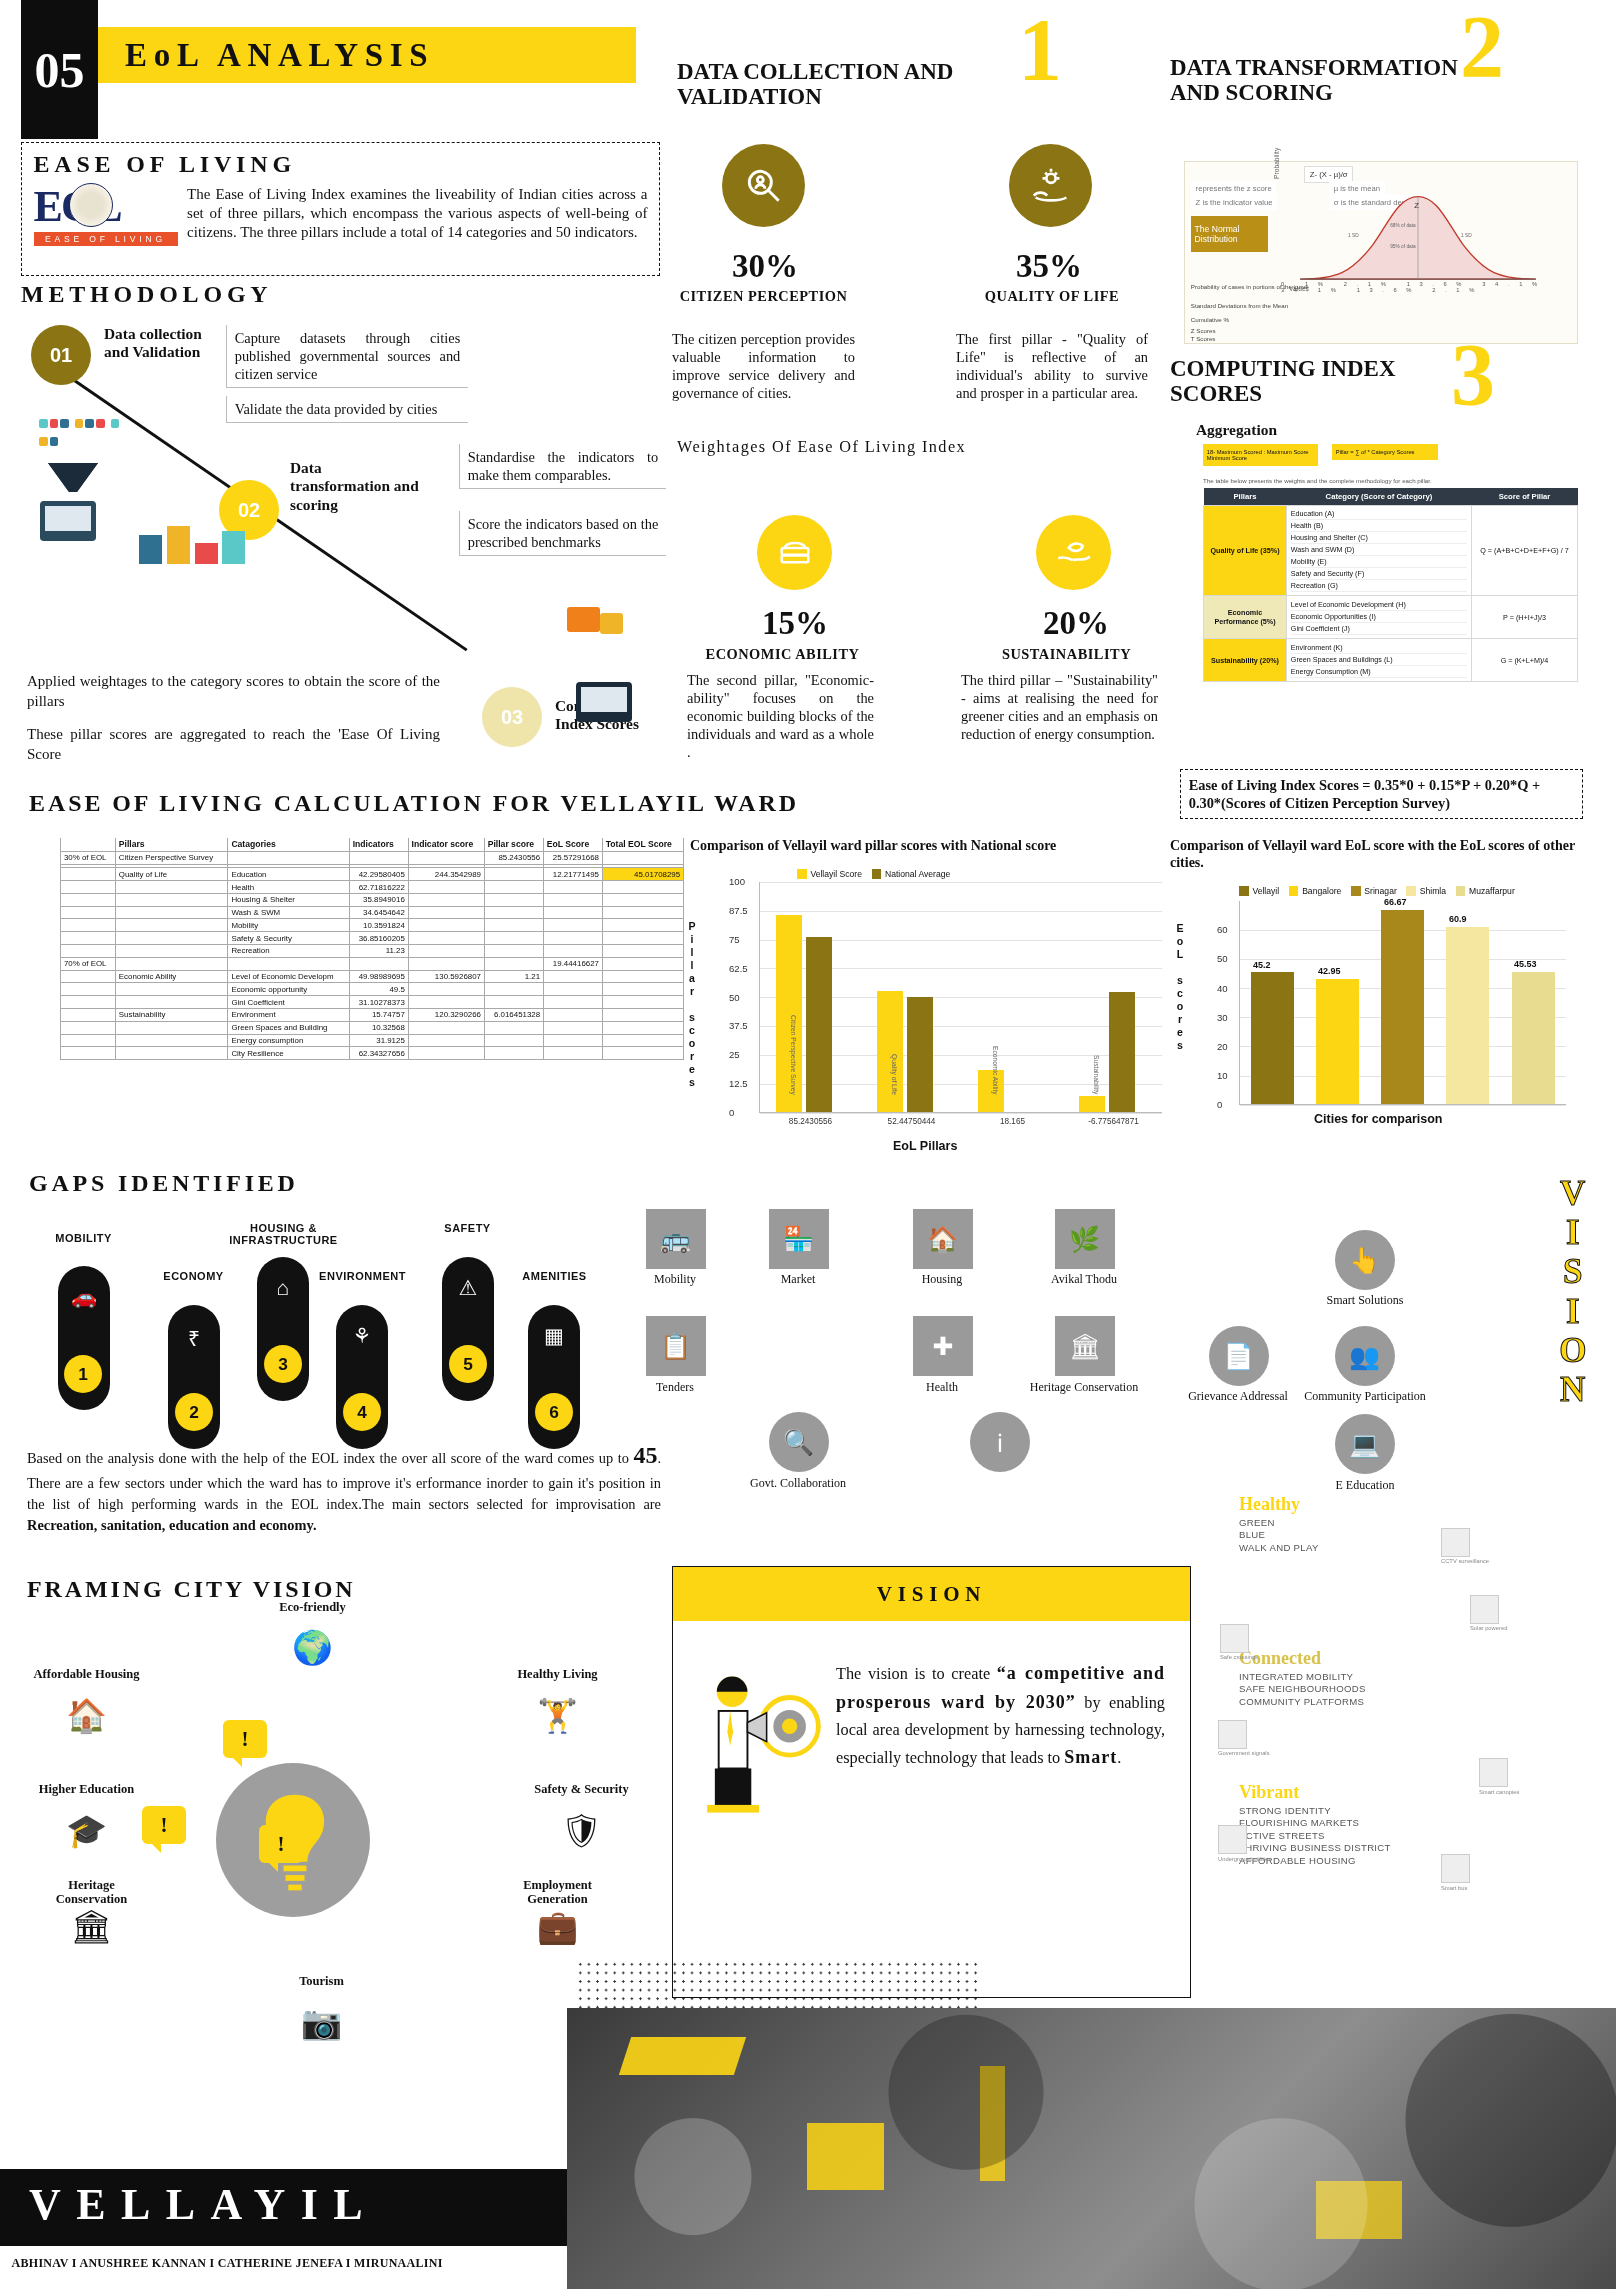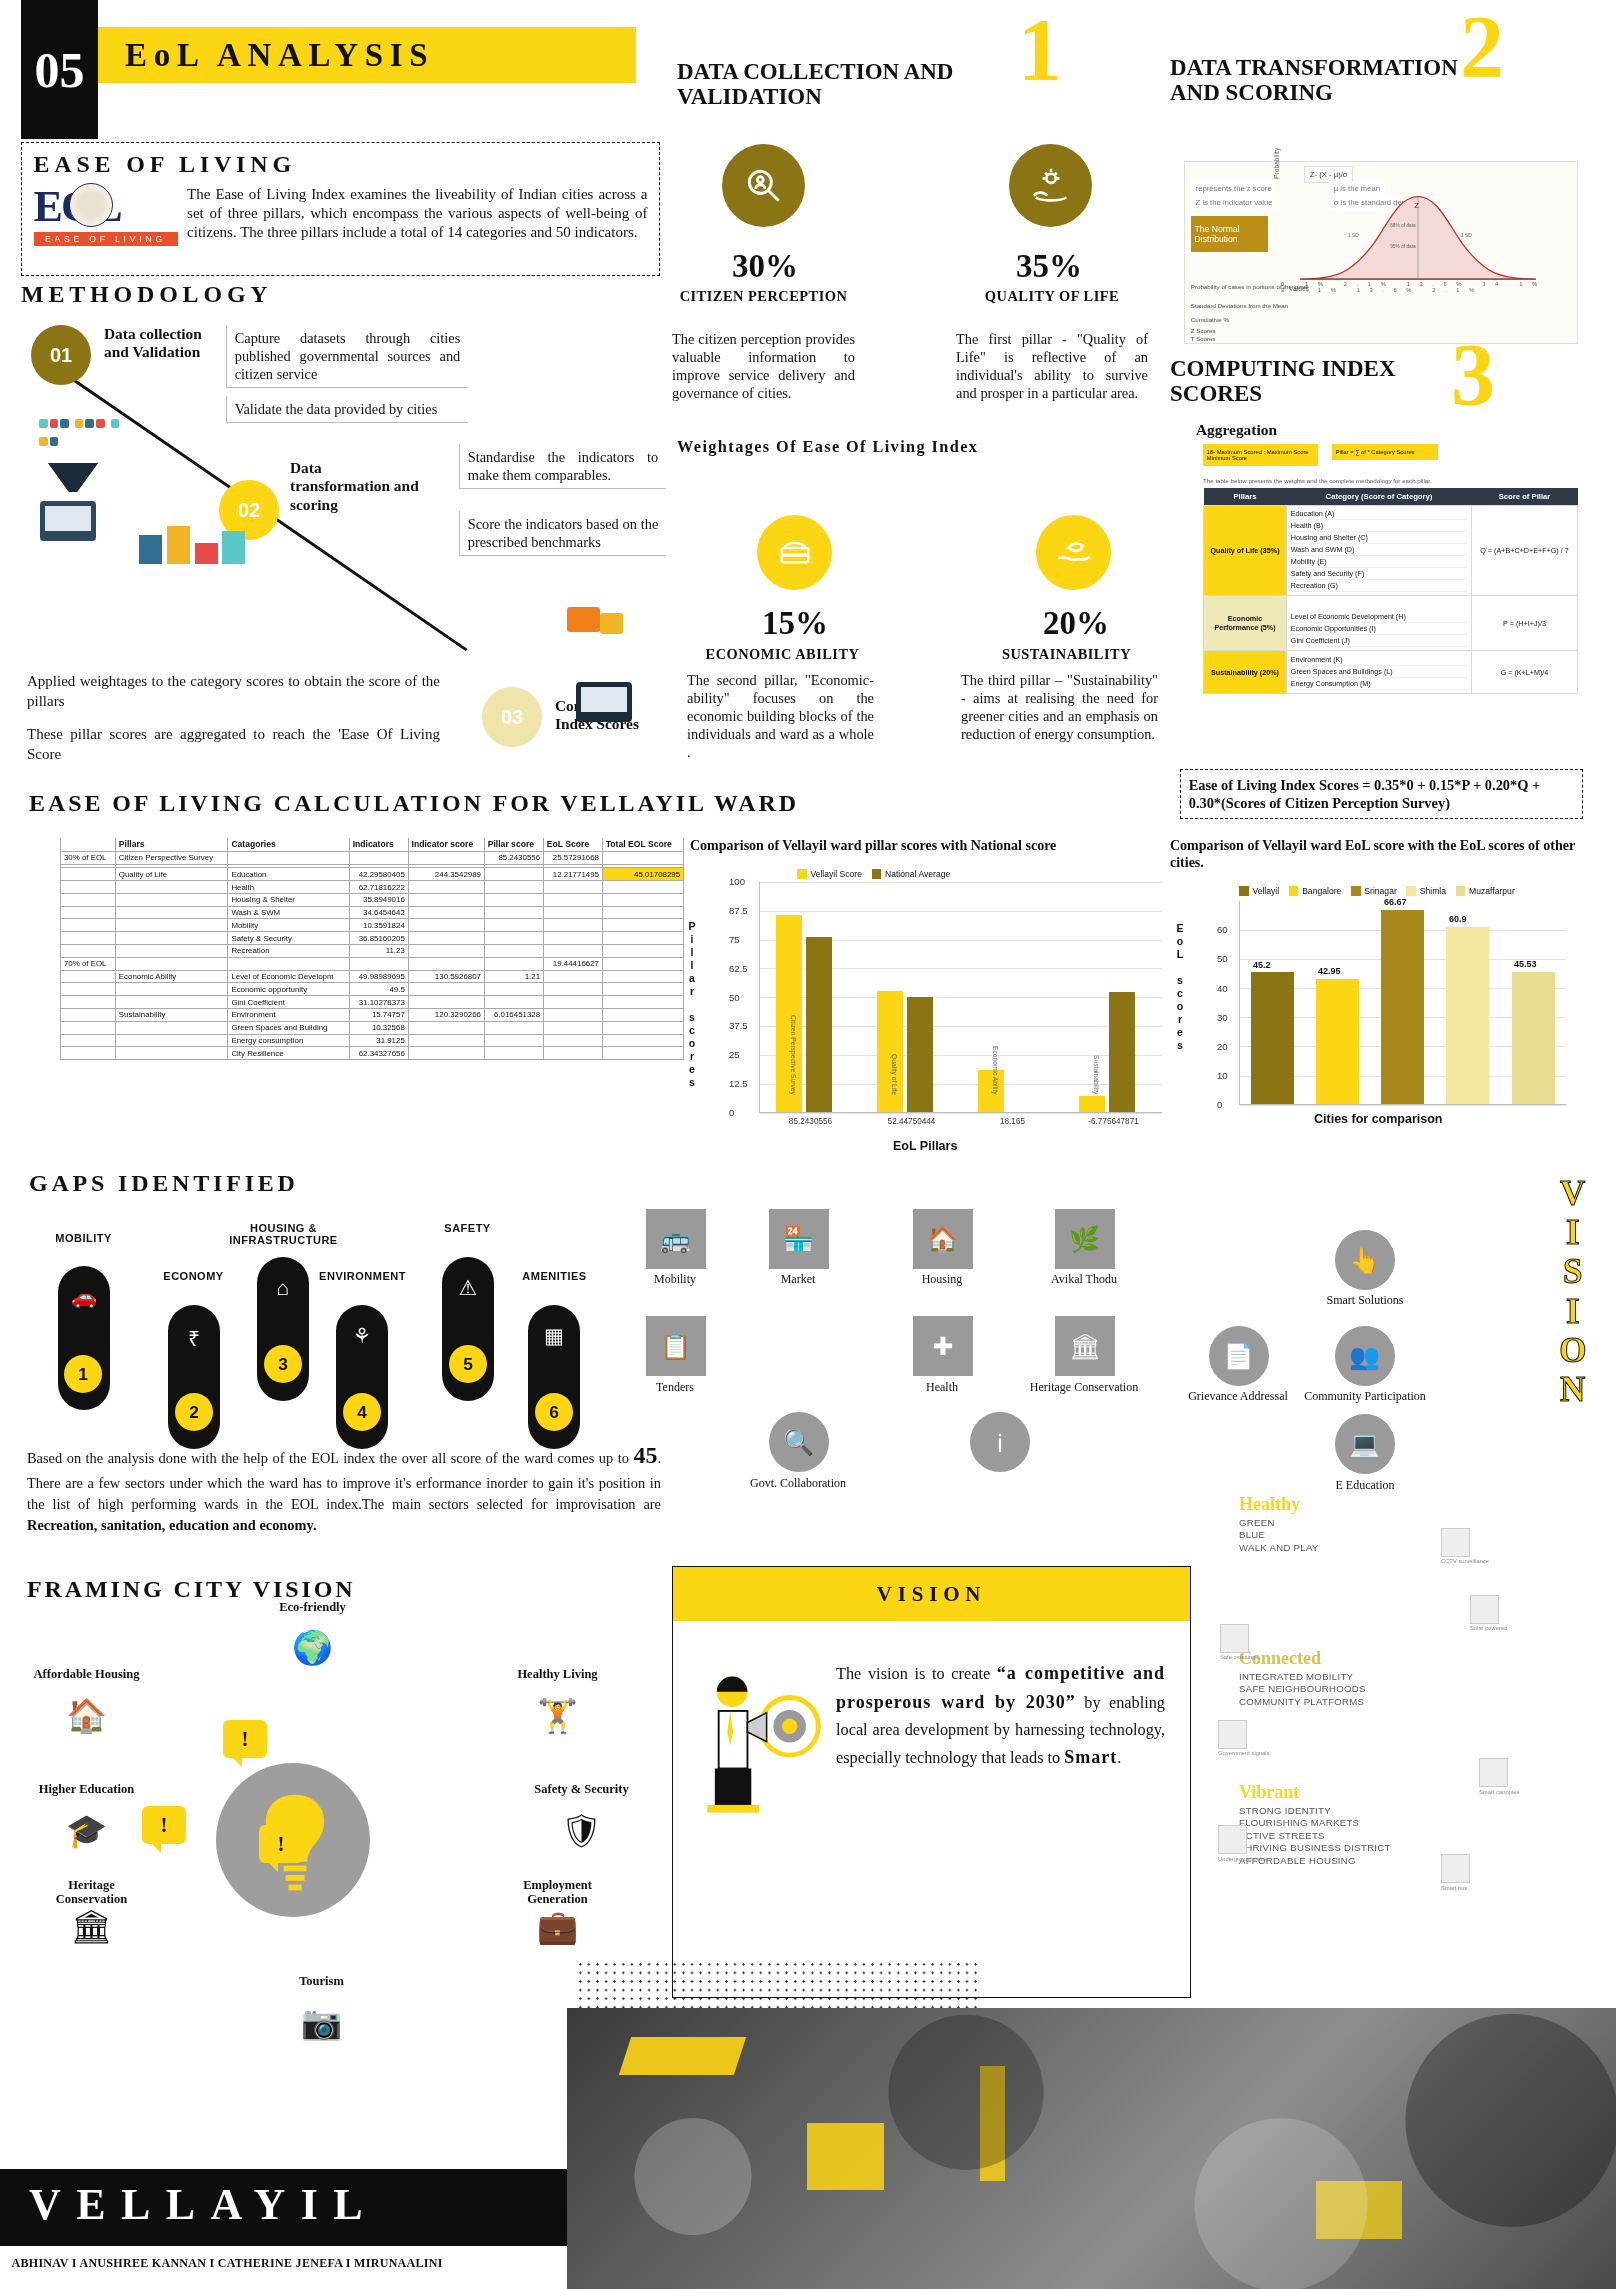--- a/index.html
+++ b/index.html
@@ -69,21 +69,21 @@
   
   .sec-title { position:absolute; font-size:23px; font-weight:bold; line-height:1.08; }
   .bignum { position:absolute; font-size:88px; font-weight:bold; color:#FCD513; font-family:"Liberation Serif",serif; line-height:0.85; }
   .icon-circ {
     position:absolute; border-radius:50%; background:#8a7413; display:flex; align-items:center; justify-content:center;
   }
   .icon-circ.light { background:#FCD513; }
   .pct { position:absolute; font-size:33px; font-weight:bold; }
   .pct-lbl { position:absolute; font-size:14.4px; font-weight:bold; letter-spacing:0.5px; text-align:center; }
   .pct-desc { position:absolute; font-size:14.4px; line-height:1.25; text-align:justify; }
-  .weight-title { position:absolute; font-size:16.3px; font-weight:bold; letter-spacing:1.4px; }
+  .weight-title { position:absolute; font-size:16.3px; font-weight:normal; letter-spacing:1.4px; }
 
   
   .nd-panel { position:absolute; left:1184px; top:161px; width:394px; height:183px; background:#fdfcf6; border:1px solid #e4dfc8; }
   .nd-tag { position:absolute; background:#b98f16; color:#fff; font-size:7.7px; padding:2.9px 4.8px; font-family:"Liberation Sans",sans-serif; }
   .nd-curve { position:absolute; left:113px; top:27px; width:240px; height:92px; }
 
   
   .cis-tbl { position:absolute; left:1203px; top:488px; width:375px; font-size:7.2px;
              font-family:"Liberation Sans",sans-serif; border-collapse:collapse; background:#fff; }
   .cis-tbl th { background:#2f3a46; color:#fff; padding:3.8px 2.9px; font-size:7.7px; font-weight:bold; }
@@ -296,21 +296,21 @@
             <div style="border-bottom:1px solid #eee;padding:1px 0;">Wash and SWM (D)</div>
             <div style="border-bottom:1px solid #eee;padding:1px 0;">Mobility (E)</div>
             <div style="border-bottom:1px solid #eee;padding:1px 0;">Safety and Security (F)</div>
             <div style="border-bottom:1px solid #eee;padding:1px 0;">Recreation (G)</div>
           </td>
           <td style="width: 106px; text-align: center;">Q = (A+B+C+D+E+F+G) / 7</td>
         </tr>
         <tr>
           <td class="gl" style="width: 83px; text-align: center; font-weight: bold;">Economic Performance (5%)</td>
           <td>
-            <div style="border-bottom:1px solid #eee;padding:1px 0;margin-top:12px;">Level of Economic Development (H)</div>
+            <div style="border-bottom:1px solid #eee;padding:1px 0;">Level of Economic Development (H)</div>
             <div style="border-bottom:1px solid #eee;padding:1px 0;">Economic Opportunities (I)</div>
             <div style="border-bottom:1px solid #eee;padding:1px 0;">Gini Coefficient (J)</div>
           </td>
           <td style="width: 106px; text-align: center;">P = (H+I+J)/3</td>
         </tr>
         <tr>
           <td class="yl" style="width: 83px; text-align: center; font-weight: bold;">Sustainability (20%)</td>
           <td>
             <div style="border-bottom:1px solid #eee;padding:1px 0;">Environment (K)</div>
             <div style="border-bottom:1px solid #eee;padding:1px 0;">Green Spaces and Buildings (L)</div>

